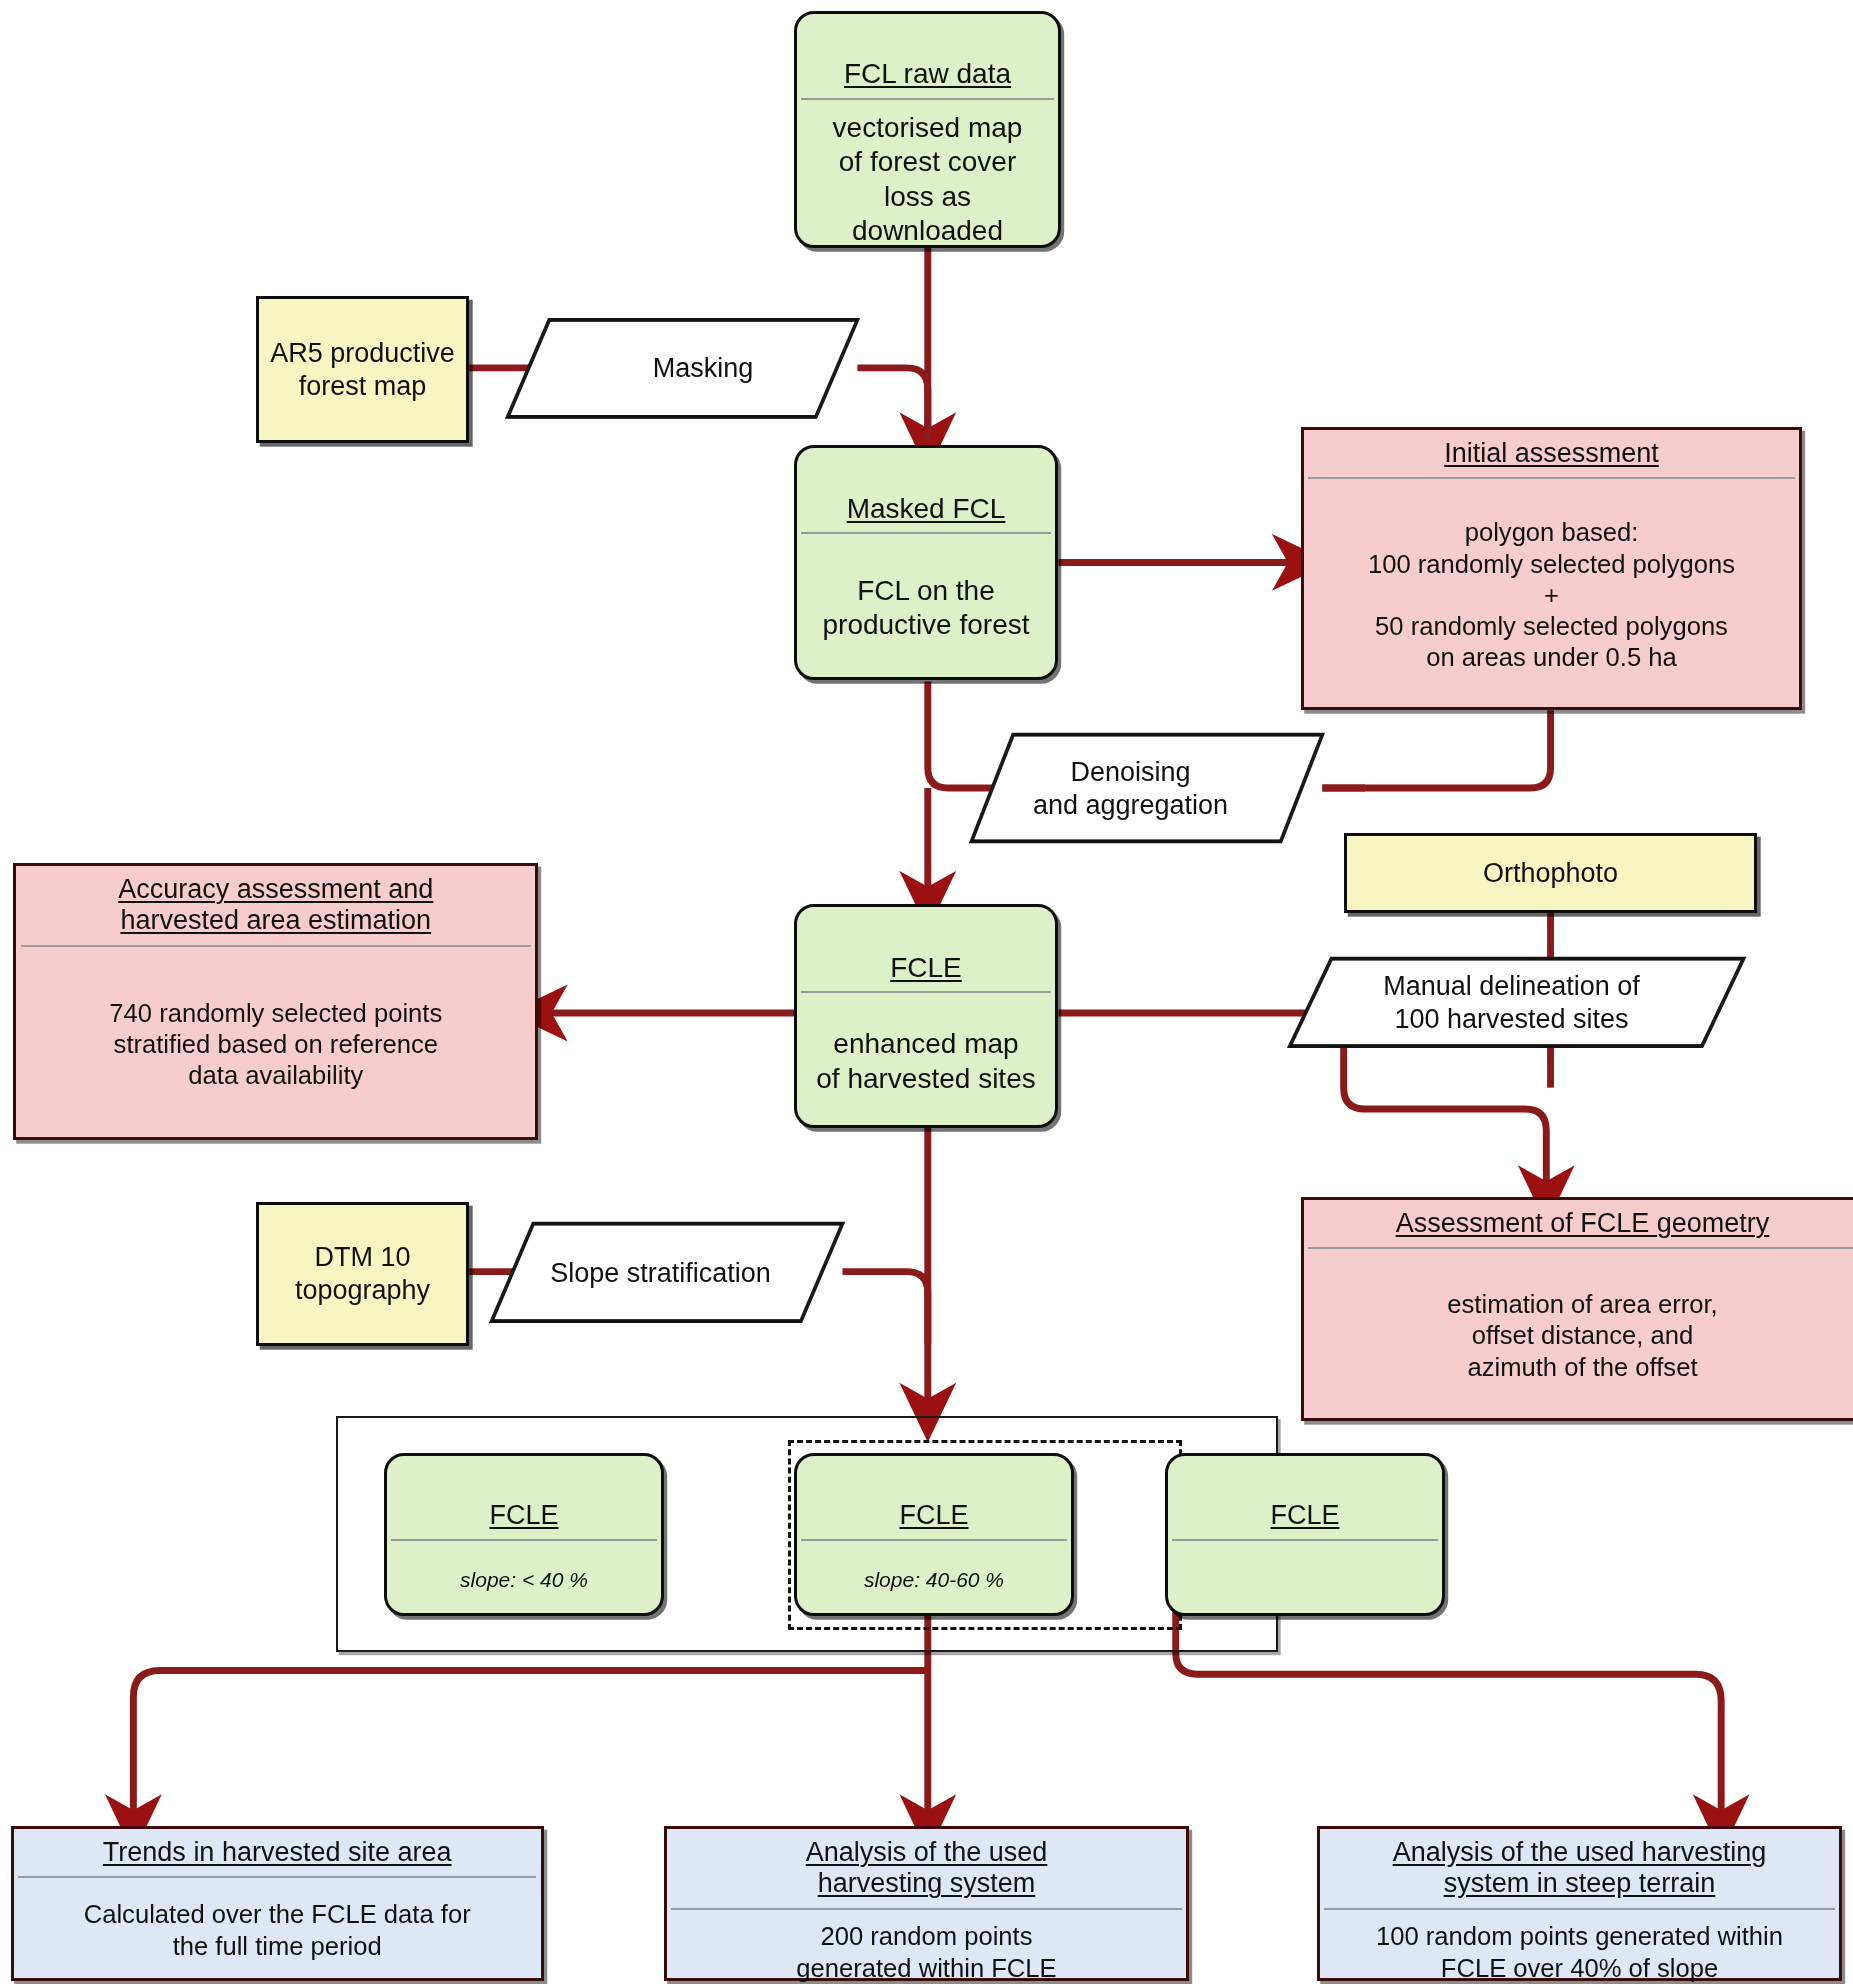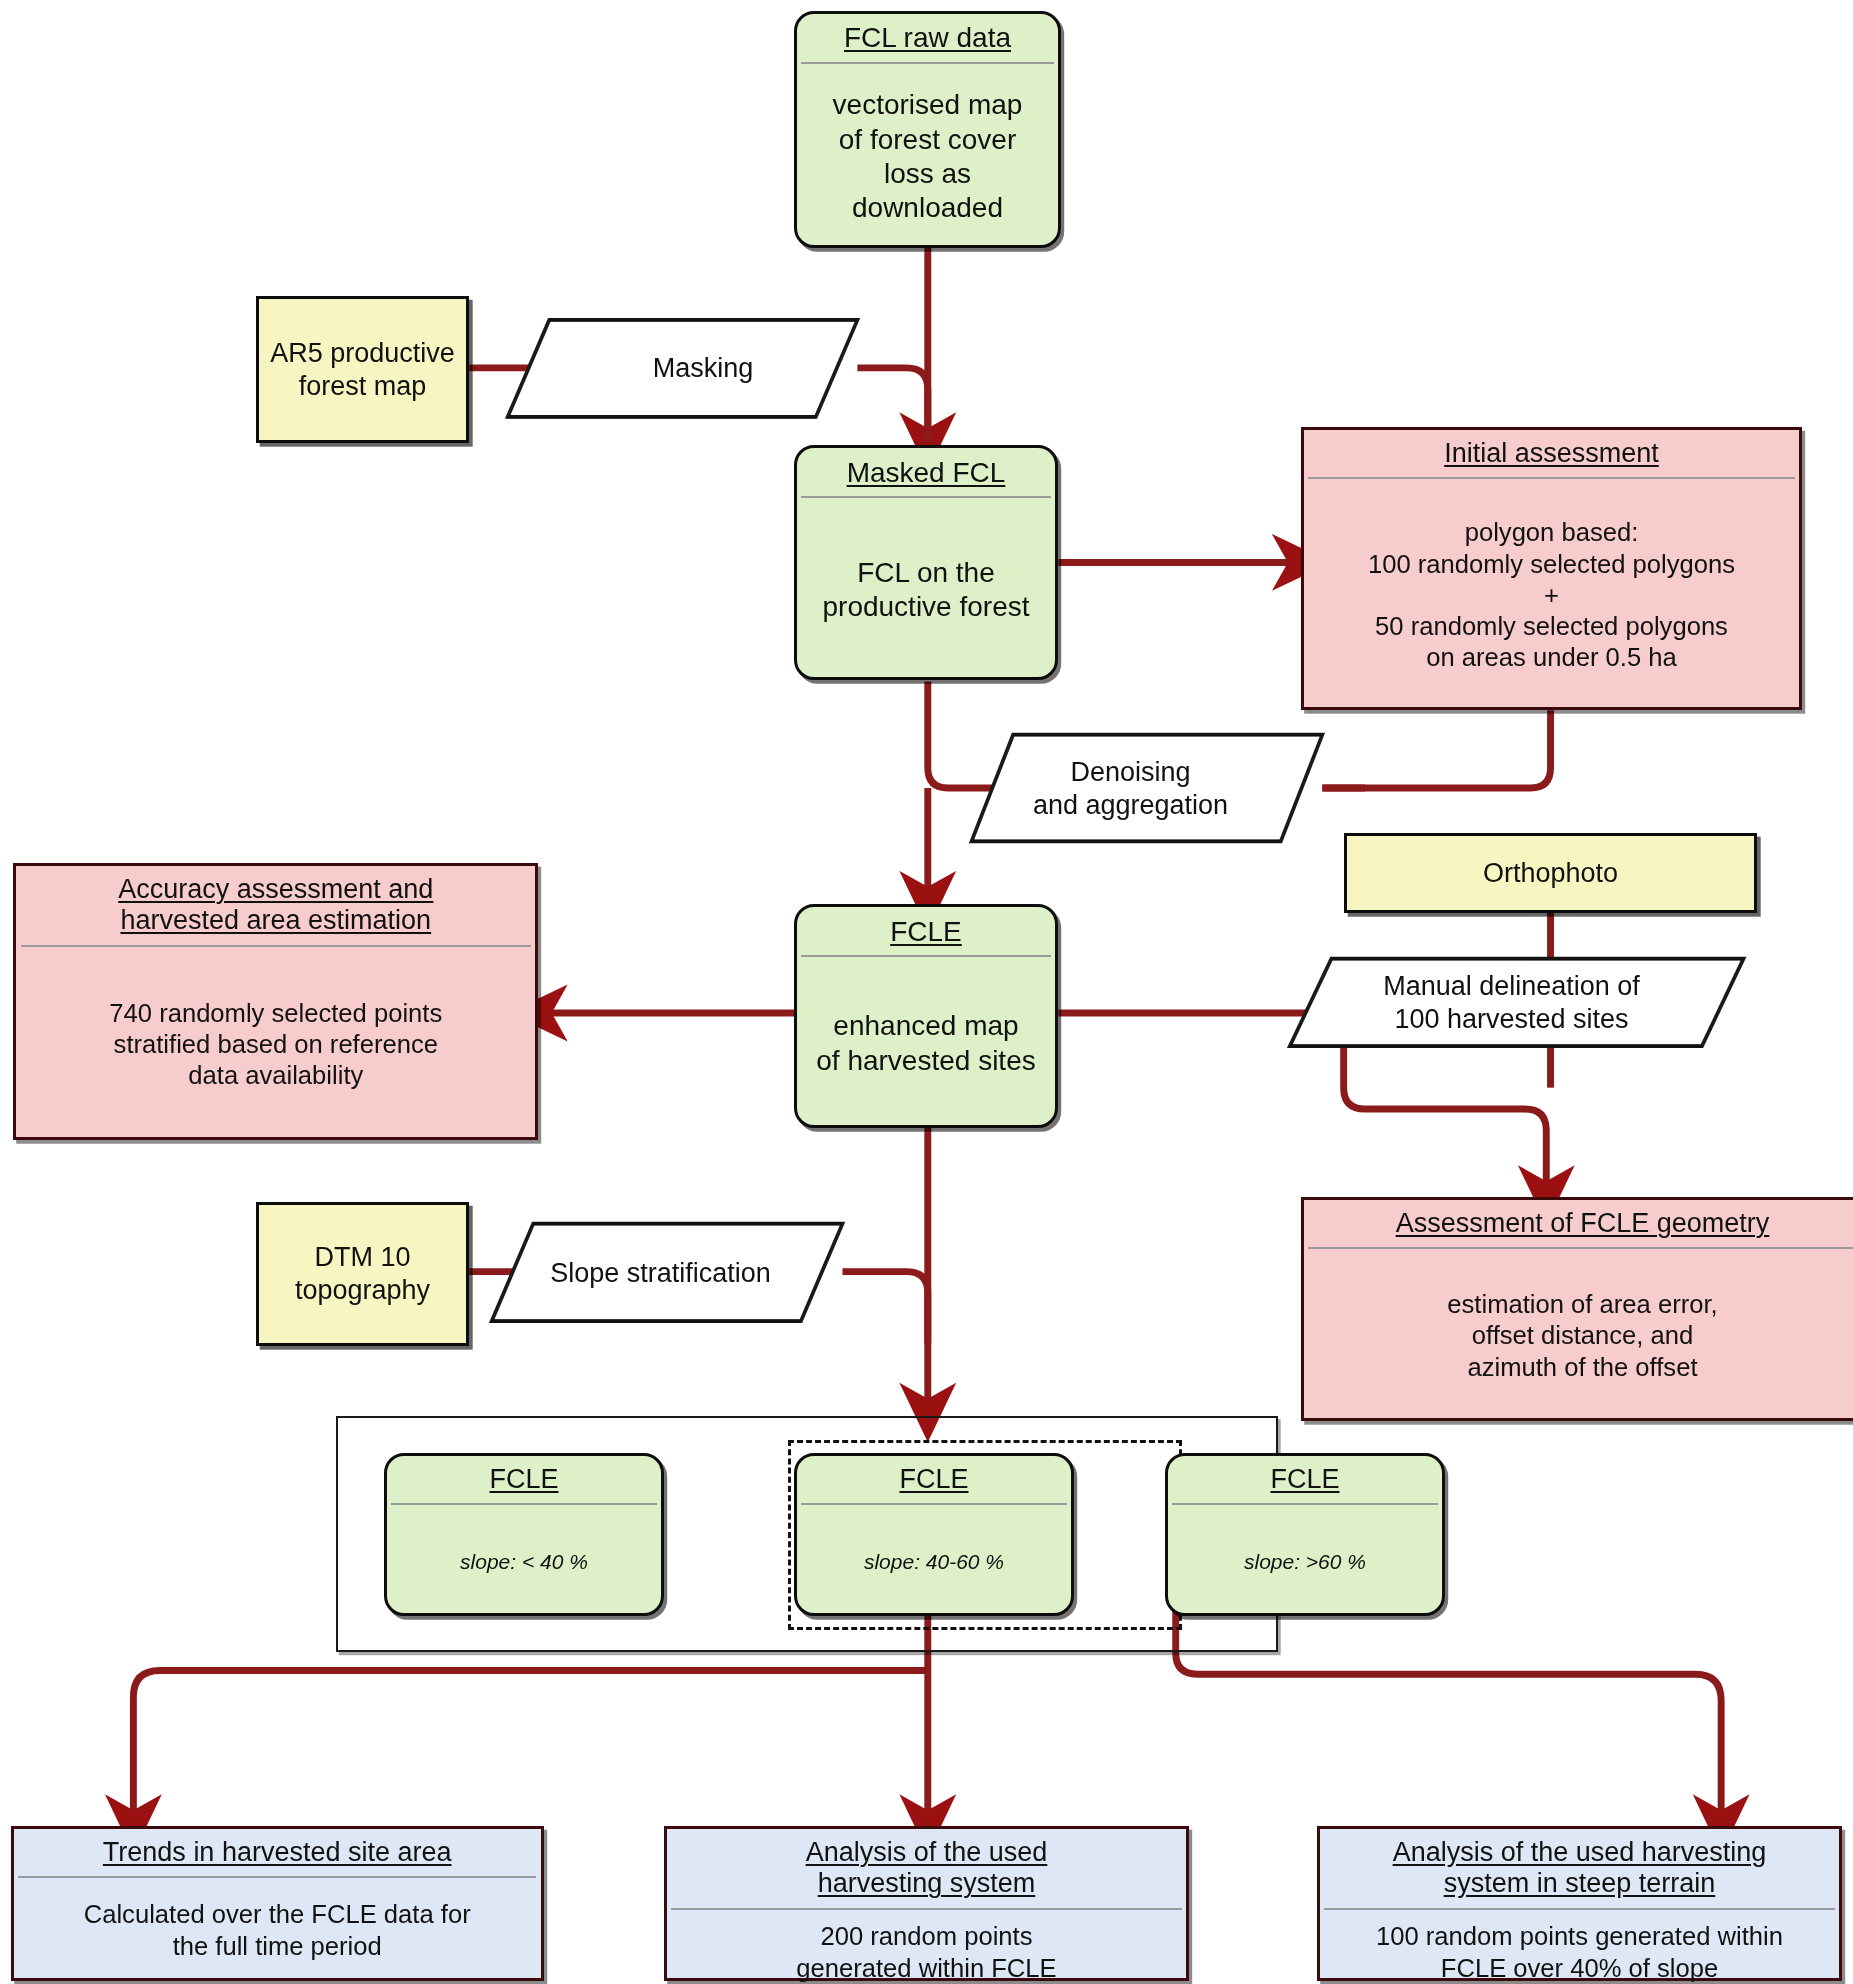--- a/index.html
+++ b/index.html
@@ -9,21 +9,21 @@
   .node{position:absolute;box-sizing:border-box;display:flex;flex-direction:column;
         align-items:stretch;justify-content:flex-start;text-align:center;}
   .node .hdr{font-weight:400;text-decoration:underline;text-underline-offset:3.2px;
              text-decoration-thickness:2.1px;color:#111;line-height:1.18;padding:7.5px 5.3px 5.3px 5.3px;}
   .node .sep{height:0;border-top:2.1px solid #9a9a9a;margin:2.1px 4.3px 0 4.3px;}
   .node .bdy{color:#111;line-height:1.22;padding:11.7px 6.4px 6.4px 6.4px;
              display:flex;flex-direction:column;justify-content:center;flex:1;}
   
   .green{background:#ddf0c8;border:3.7px solid #0d0d0d;border-radius:20px;
          box-shadow:3.2px 3.7px 0 rgba(0,0,0,0.55);}
-  .green .hdr{font-size:28px;}
+  .green .hdr{font-size:28px;margin-top:36px;}
   .green .bdy{font-size:28px;}
   
   .yellow{background:#f7f5c2;border:3.7px solid #0d0d0d;box-shadow:3.7px 3.7px 0 rgba(0,0,0,0.6);
           align-items:center;justify-content:flex-end;}
   .yellow .bdy{font-size:27px;padding:4.3px;}
   
   .pink{background:#f7cccd;border:3.7px solid #3b0b0b;box-shadow:3.2px 3.7px 0 rgba(0,0,0,0.45);}
   .pink .hdr{font-size:27px;}
   .pink .bdy{font-size:25.6px;}
   
@@ -197,21 +197,20 @@
 
   <div class="node green small" style="left:794px;top:1453px;width:280px;height:163px;">
     <div class="hdr">FCLE</div>
     <div class="sep"></div>
     <div class="bdy">slope: 40-60 %</div>
   </div>
 
   <div class="node green small" style="left:1165px;top:1453px;width:280px;height:163px;">
     <div class="hdr">FCLE</div>
     <div class="sep"></div>
-    <div class="bdy">slope: &gt;60 %</div>
   </div>
 
   <div class="node blue" style="left:10.7px;top:1826px;width:533px;height:155px;">
     <div class="hdr">Trends in harvested site area</div>
     <div class="sep"></div>
     <div class="bdy" style="white-space:pre-line;">Calculated over the FCLE data for
 the full time period</div>
   </div>
 
   <div class="node blue" style="left:664px;top:1826px;width:525px;height:155px;">

